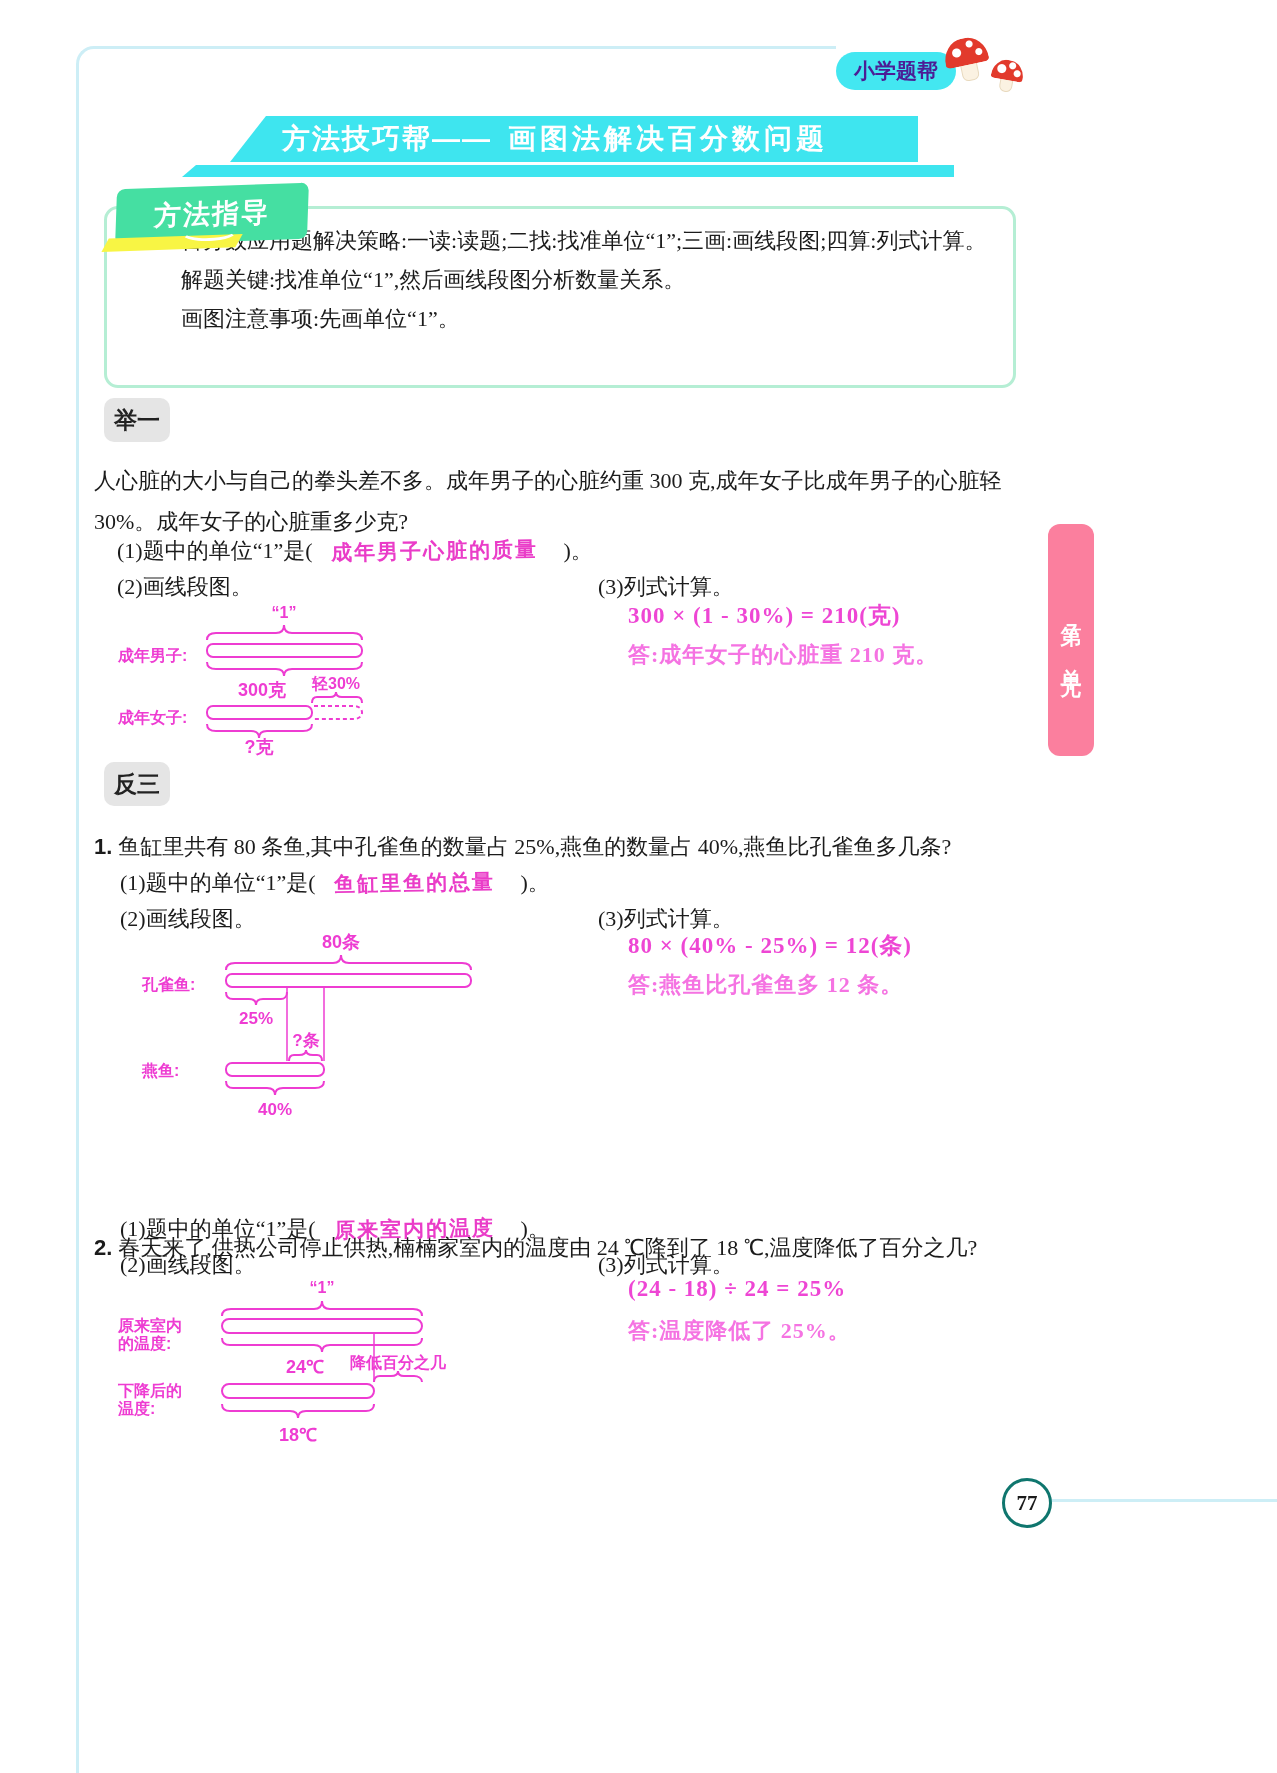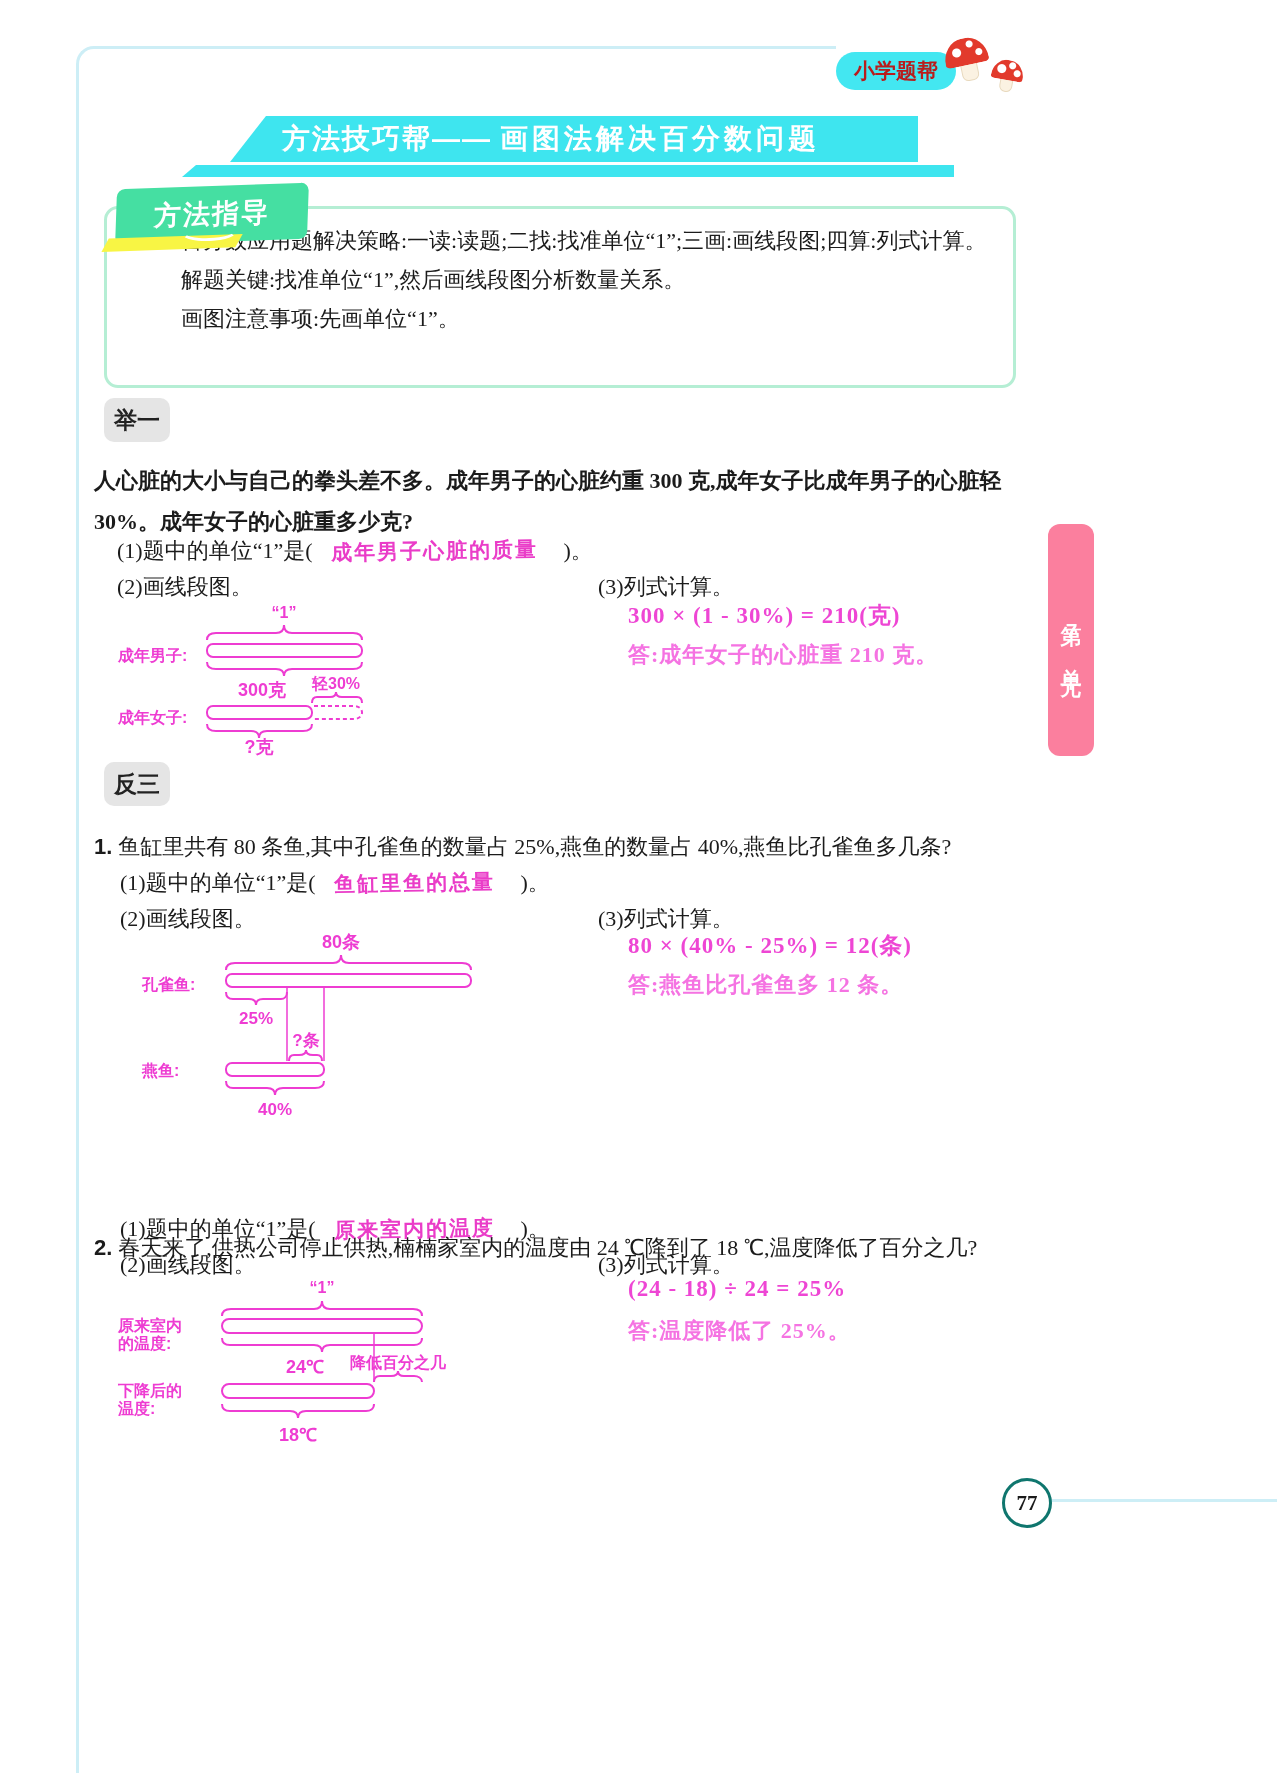--- a/index.html
+++ b/index.html
@@ -10,21 +10,21 @@
 
   
   .frame-corner{left:76px;top:46px;width:26px;height:26px;border-left:3px solid #cdeef6;
     border-top:3px solid #cdeef6;border-radius:18px 0 0 0;}
   .frame-top{left:100px;top:46px;width:736px;height:0;border-top:3px solid #cdeef6;}
   .frame-left{left:76px;top:70px;width:0;height:1703px;border-left:3px solid #cdeef6;}
   .frame-bottom-right{left:1006px;top:1499px;width:271px;height:0;border-top:3px solid #cdeef6;}
 
   
   .brand-pill{left:836px;top:52px;width:120px;height:38px;background:#43e7f1;border-radius:19px;
-    display:flex;align-items:center;justify-content:center;font-weight:bold;font-size:21px;color:#b91c1c;}
+    display:flex;align-items:center;justify-content:center;font-weight:bold;font-size:21px;color:#4c1d95;}
   .mushrooms{left:943px;top:28px;width:95px;height:84px;}
   .mushroom{position:absolute;}
   .m-big{left:2px;top:10px;transform:rotate(-12deg);}
   .m-small{left:48px;top:32px;transform:rotate(10deg);}
   .cap{position:relative;background:
       radial-gradient(circle 4px at 30% 48%, #fff 4px, transparent 5px),
       radial-gradient(circle 3px at 62% 25%, #fff 3px, transparent 4px),
       radial-gradient(circle 3px at 80% 60%, #fff 3px, transparent 4px),
       #e23a2c;
     border-radius:50% 50% 14% 14% / 92% 92% 14% 14%;}
@@ -32,21 +32,21 @@
   .m-small .cap{width:32px;height:20px;}
   .stem{margin:-3px auto 0;background:#fbf2e2;border:1px solid #e8d9be;border-radius:3px 3px 6px 6px;}
   .m-big .stem{width:15px;height:17px;}
   .m-small .stem{width:11px;height:13px;}
 
   
   .banner{left:230px;top:116px;width:688px;height:46px;background:#3ee5ef;
     clip-path:polygon(36px 0,100% 0,100% 100%,0 100%);
     display:flex;align-items:center;padding-left:52px;box-sizing:border-box;}
   .banner-part1{font-family:"Liberation Sans",sans-serif;font-weight:900;font-size:28px;color:#fff;letter-spacing:2px;}
-  .banner-part2{font-weight:bold;font-size:28px;color:#fff;letter-spacing:4px;margin-left:8px;}
+  .banner-part2{font-weight:bold;font-size:28px;color:#fff;letter-spacing:4px;margin-left:16px;}
   .banner-shadow{left:182px;top:165px;width:772px;height:12px;background:#3ee5ef;
     clip-path:polygon(14px 0,100% 0,100% 100%,0 100%);}
 
   
   .guide-box{left:104px;top:206px;width:912px;height:182px;border:3px solid #b5eed4;border-radius:14px;
     box-sizing:border-box;padding:12px 22px 0 30px;font-size:22px;line-height:39px;}
   .guide-box p{margin:0;text-indent:2em;}
   .guide-badge{left:116px;top:186px;width:192px;height:56px;background:#45dfa2;border-radius:8px;
     transform:rotate(-2deg) skewX(-4deg);display:flex;align-items:center;justify-content:center;
     font-family:"Liberation Sans",sans-serif;font-weight:bold;font-size:27px;color:#fff;letter-spacing:2px;z-index:3;}
@@ -115,21 +115,21 @@
   <div class="abs guide-box">
     <p>百分数应用题解决策略:一读:读题;二找:找准单位“1”;三画:画线段图;四算:列式计算。</p>
     <p>解题关键:找准单位“1”,然后画线段图分析数量关系。</p>
     <p>画图注意事项:先画单位“1”。</p>
   </div>
 
   <div class="abs sec-badge badge-ex">
     <span>举一</span>
   </div>
 
-  <div class="abs prob" style="left:94px;top:460px;width:968px;font-weight:bold;">人心脏的大小与自己的拳头差不多。成年男子的心脏约重 300 克,成年女子比成年男子的心脏轻30%。成年女子的心脏重多少克?</div>
+  <div class="abs prob" style="left:94px;top:460px;width:968px;">人心脏的大小与自己的拳头差不多。成年男子的心脏约重 300 克,成年女子比成年男子的心脏轻30%。成年女子的心脏重多少克?</div>
   <div class="abs prob" style="left:117px;top:530px;">
     <span>(1)题中的单位“1”是(</span><span class="pink-hand">成年男子心脏的质量</span><span>)。</span>
   </div>
   <div class="abs prob" style="left:117px;top:566px;">(2)画线段图。</div>
   <div class="abs prob" style="left:598px;top:566px;">(3)列式计算。</div>
   <div class="abs eq" style="left:628px;top:600px;">300 × (1 - 30%) = 210(克)</div>
   <div class="abs ans" style="left:628px;top:640px;">答:成年女子的心脏重 210 克。</div>
 
   <svg class="abs" style="left:112px;top:604px;" width="320" height="152" viewBox="0 0 320 152">
     <text x="172" y="14" text-anchor="middle" font-size="16">“1”</text>

